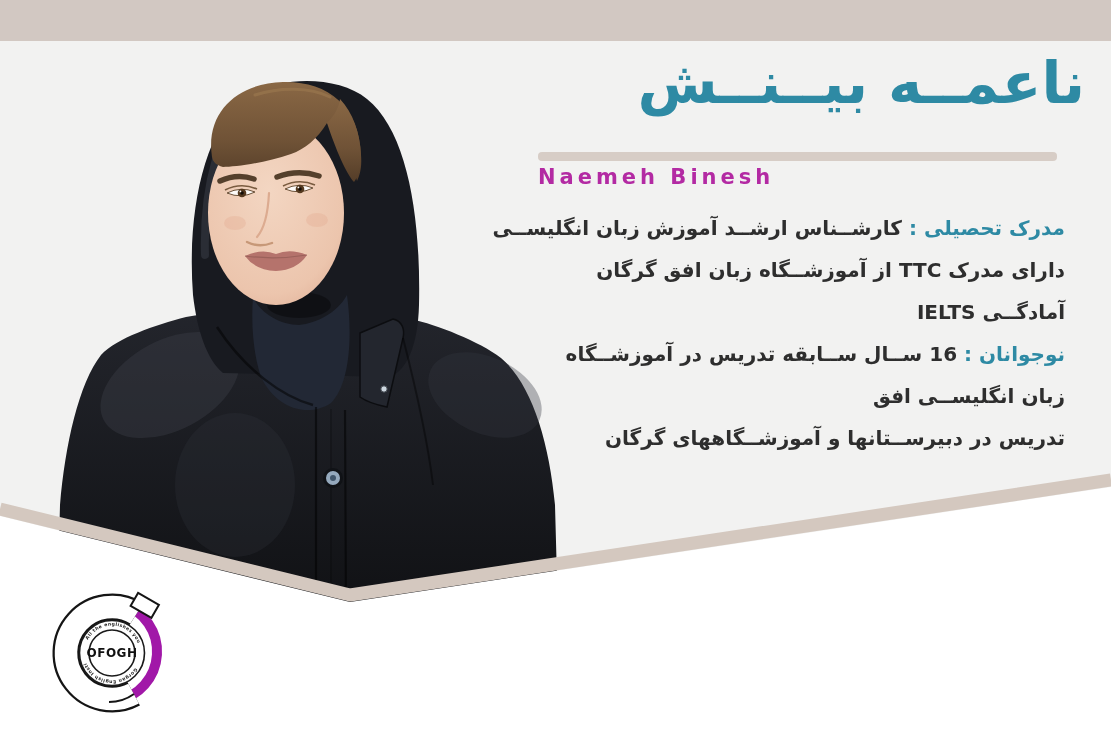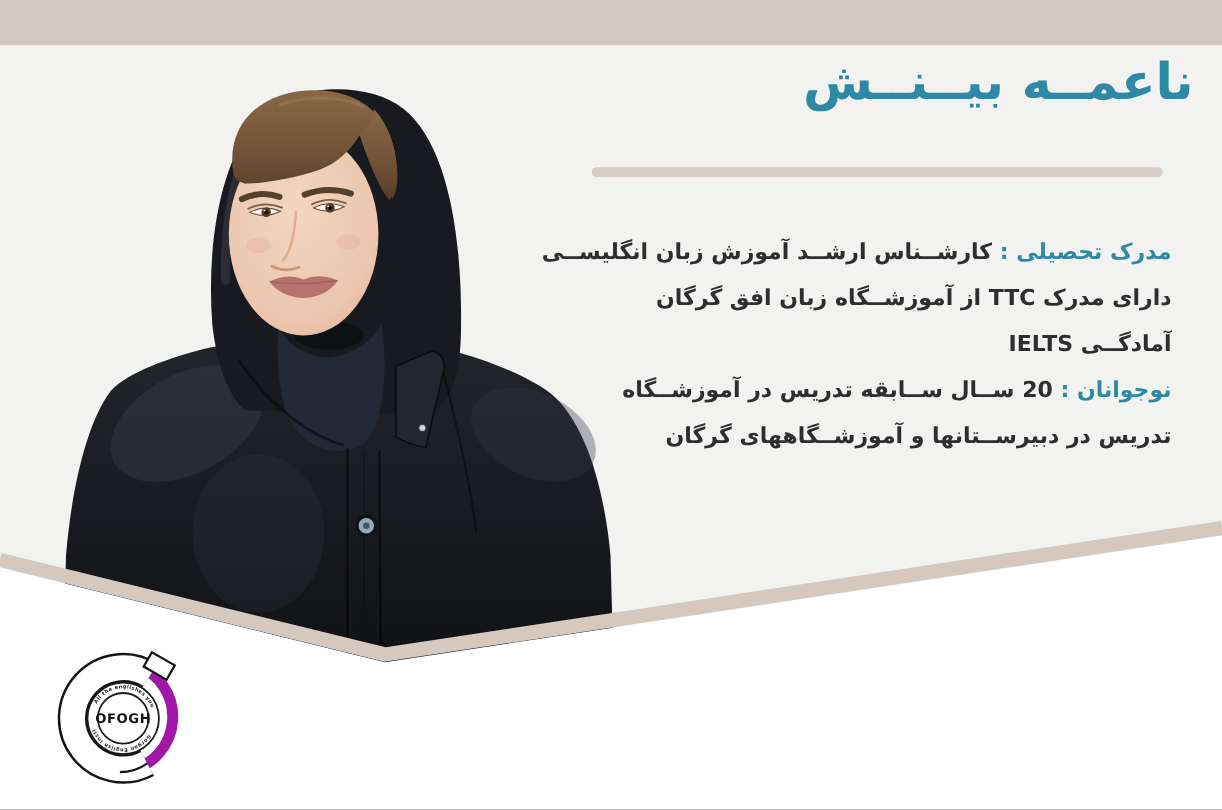--- a/index.html
+++ b/index.html
@@ -6,21 +6,21 @@
   .card{
     position:relative;width:1111px;height:736px;overflow:hidden;
     background:#f2f2f1;font-family:"DejaVu Sans",sans-serif;
   }
   .topbar{position:absolute;left:0;top:0;width:1111px;height:41px;background:#d2c8c2;}
   .photo{position:absolute;left:55px;top:55px;width:505px;height:560px;}
   .wedge{position:absolute;left:0;top:0;width:1111px;height:736px;pointer-events:none;}
   .logo{position:absolute;left:45px;top:568px;width:134px;height:154px;}
   .title-fa{
     position:absolute;top:40px;right:26px;margin:0;
-    font-size:46px;font-weight:bold;color:#2e8aa4;line-height:1.5;
+    font-size:58px;font-weight:bold;color:#2e8aa4;line-height:1.5;
     direction:rtl;white-space:nowrap;
   }
   .divider{position:absolute;left:538px;top:152px;width:519px;height:9px;background:#d7cdc6;border-radius:4px;}
   .name-en{
     position:absolute;left:538px;top:165px;
     font-size:21px;font-weight:bold;letter-spacing:4px;color:#b32aa3;white-space:nowrap;
   }
   .info{position:absolute;top:207px;right:46px;text-align:right;direction:rtl;}
   .info .line{
     height:42px;line-height:42px;white-space:nowrap;
@@ -143,32 +143,36 @@
       </text>
       <text font-size="4.6" letter-spacing="0.4" fill="#222" font-weight="bold">
         <textPath href="#arcBottom" startOffset="6">Gorgan English Institute</textPath>
       </text>
       <text x="67" y="89" text-anchor="middle" font-size="12" font-weight="bold" letter-spacing="0.5" fill="#111">OFOGH</text>
     </g>
   </svg>
 
   <h1 class="title-fa">ناعمــه بیــنــش</h1>
   <div class="divider"></div>
+  <div class="name-en">Naemeh Binesh</div>
 
   <div class="info">
     <div class="line">
       <span class="lbl">مدرک تحصیلی :</span><span class="txt">کارشــناس ارشــد آموزش زبان انگلیســی</span>
     </div>
     <div class="line">
       <span class="lbl"></span><span class="txt">دارای مدرک TTC از آموزشــگاه زبان افق گرگان</span>
     </div>
     <div class="line">
       <span class="lbl"></span><span class="txt">آمادگــی IELTS</span>
     </div>
     <div class="line">
-      <span class="lbl">نوجوانان :</span><span class="txt">20 ســال ســابقه تدریس در آموزشــگاه</span>
+      <span class="lbl">نوجوانان :</span><span class="txt">16 ســال ســابقه تدریس در آموزشــگاه</span>
+    </div>
+    <div class="line">
+      <span class="lbl"></span><span class="txt">زبان انگلیســی افق</span>
     </div>
     <div class="line">
       <span class="lbl"></span><span class="txt">تدریس در دبیرســتانها و آموزشــگاههای گرگان</span>
     </div>
   </div>
 
 </div>
 
 </body></html>

